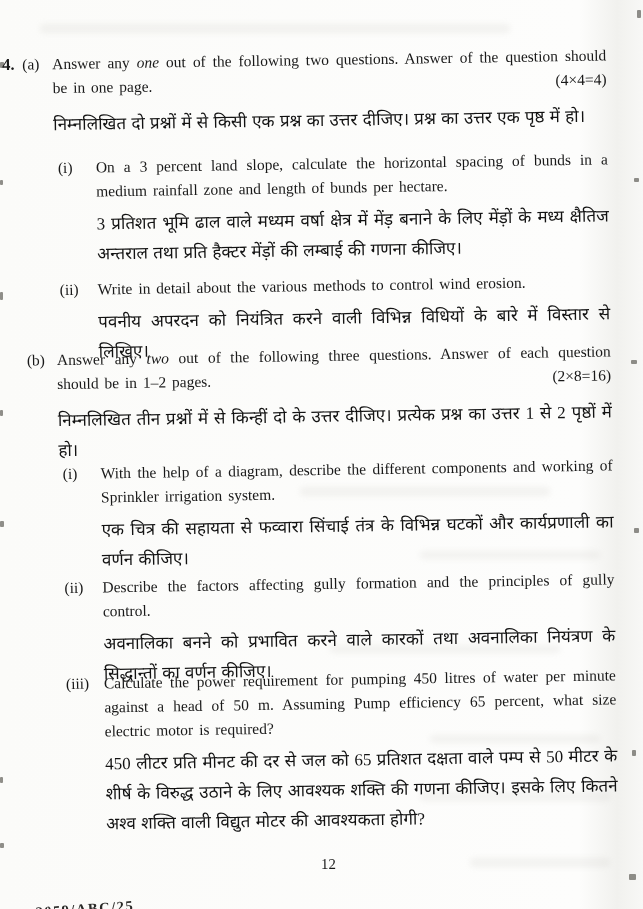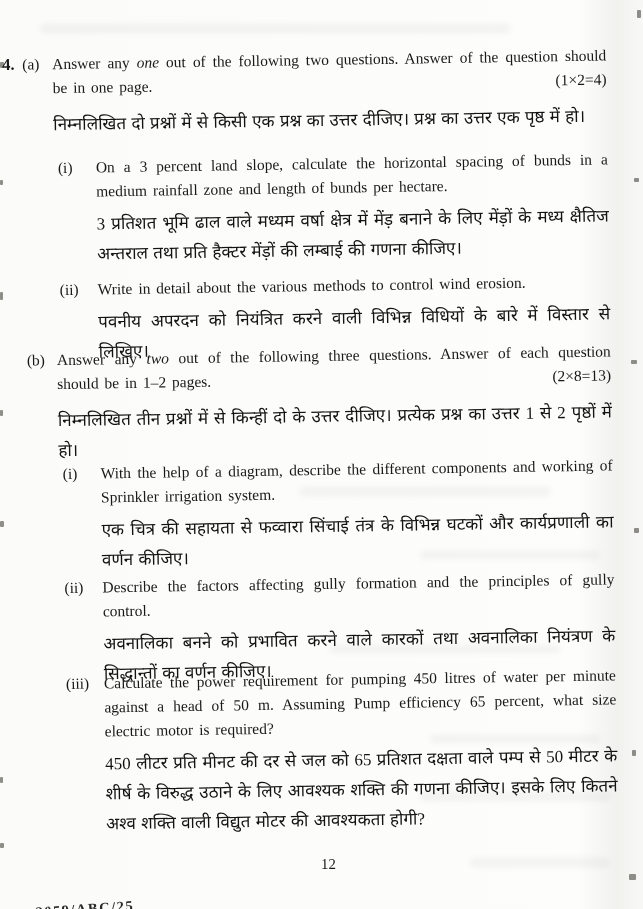--- a/index.html
+++ b/index.html
@@ -68,21 +68,21 @@
   <div class="speck" style="left:632px;top:750px;width:4px;height:6px;"></div>
   <div class="speck" style="left:629px;top:874px;width:7px;height:6px;"></div>
 
   <div class="tilt">
 
     <div class="blk" style="top:48px;">
       <div class="introrow">
         <span class="qnum">4.</span>
         <span class="plabel">(a)</span>
         <div class="pbody">
-          <p class="eng"><span>Answer any </span><i>one</i><span> out of the following two questions. Answer of the question should be in one page.</span><span class="marks">(1×2=4)</span></p>
+          <p class="eng"><span>Answer any </span><i>one</i><span> out of the following two questions. Answer of the question should be in one page.</span><span class="marks">(4×4=4)</span></p>
           <p class="hin" style="margin-top:10px;">निम्नलिखित दो प्रश्नों में से किसी एक प्रश्न का उत्तर दीजिए। प्रश्न का उत्तर एक पृष्ठ में हो।</p>
         </div>
       </div>
     </div>
 
     <div class="blk" style="top:152px;">
       <div class="subrow">
         <span class="slabel">(i)</span>
         <div class="sbody">
           <p class="eng">On a 3 percent land slope, calculate the horizontal spacing of bunds in a medium rainfall zone and length of bunds per hectare.</p>
@@ -99,21 +99,21 @@
           <p class="hin">पवनीय अपरदन को नियंत्रित करने वाली विभिन्न विधियों के बारे में विस्तार से लिखिए।</p>
         </div>
       </div>
     </div>
 
     <div class="blk" style="top:344px;">
       <div class="introrow">
         <span class="qnum"></span>
         <span class="plabel">(b)</span>
         <div class="pbody">
-          <p class="eng"><span>Answer any </span><i>two</i><span> out of the following three questions. Answer of each question should be in 1–2 pages.</span><span class="marks">(2×8=13)</span></p>
+          <p class="eng"><span>Answer any </span><i>two</i><span> out of the following three questions. Answer of each question should be in 1–2 pages.</span><span class="marks">(2×8=16)</span></p>
           <p class="hin" style="margin-top:10px;">निम्नलिखित तीन प्रश्नों में से किन्हीं दो के उत्तर दीजिए। प्रत्येक प्रश्न का उत्तर 1 से 2 पृष्ठों में हो।</p>
         </div>
       </div>
     </div>
 
     <div class="blk" style="top:458px;">
       <div class="subrow">
         <span class="slabel">(i)</span>
         <div class="sbody">
           <p class="eng">With the help of a diagram, describe the different components and working of Sprinkler irrigation system.</p>

